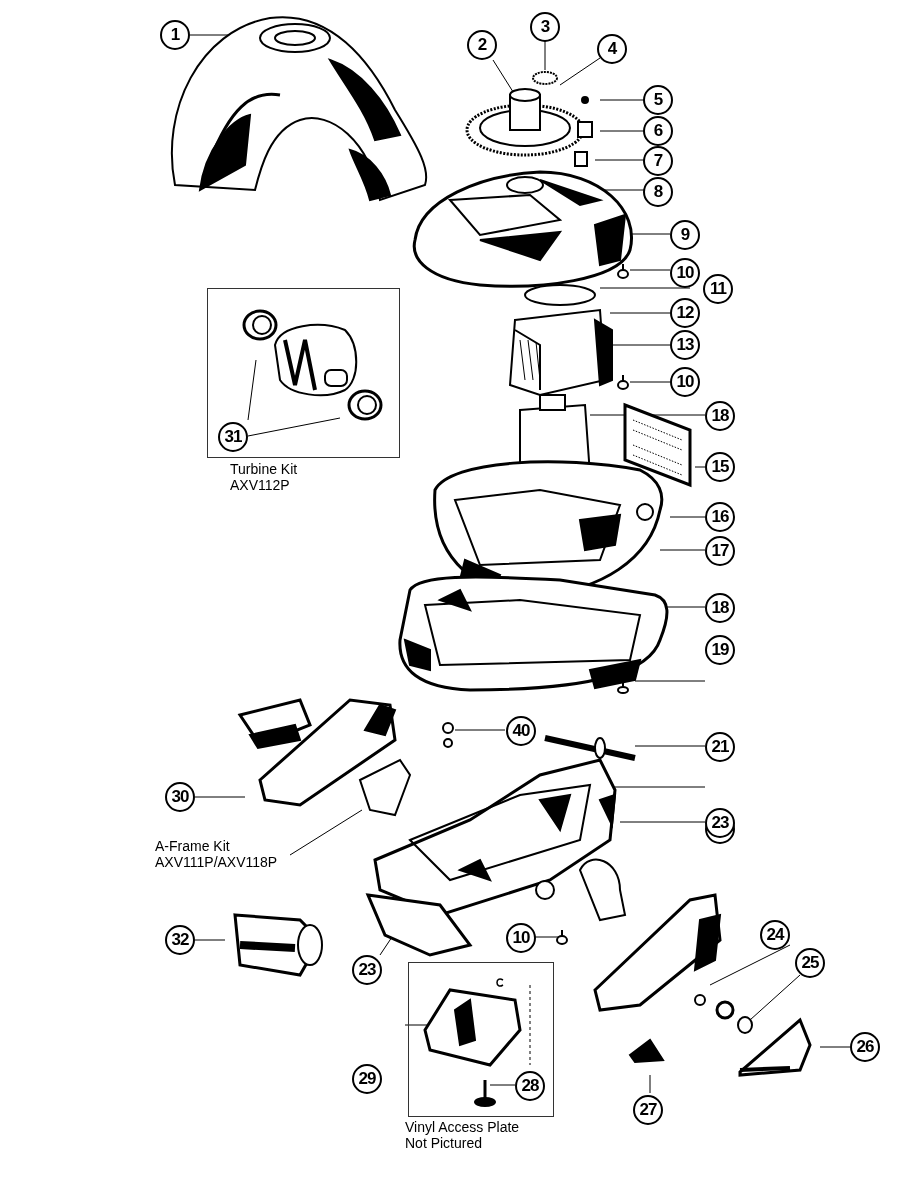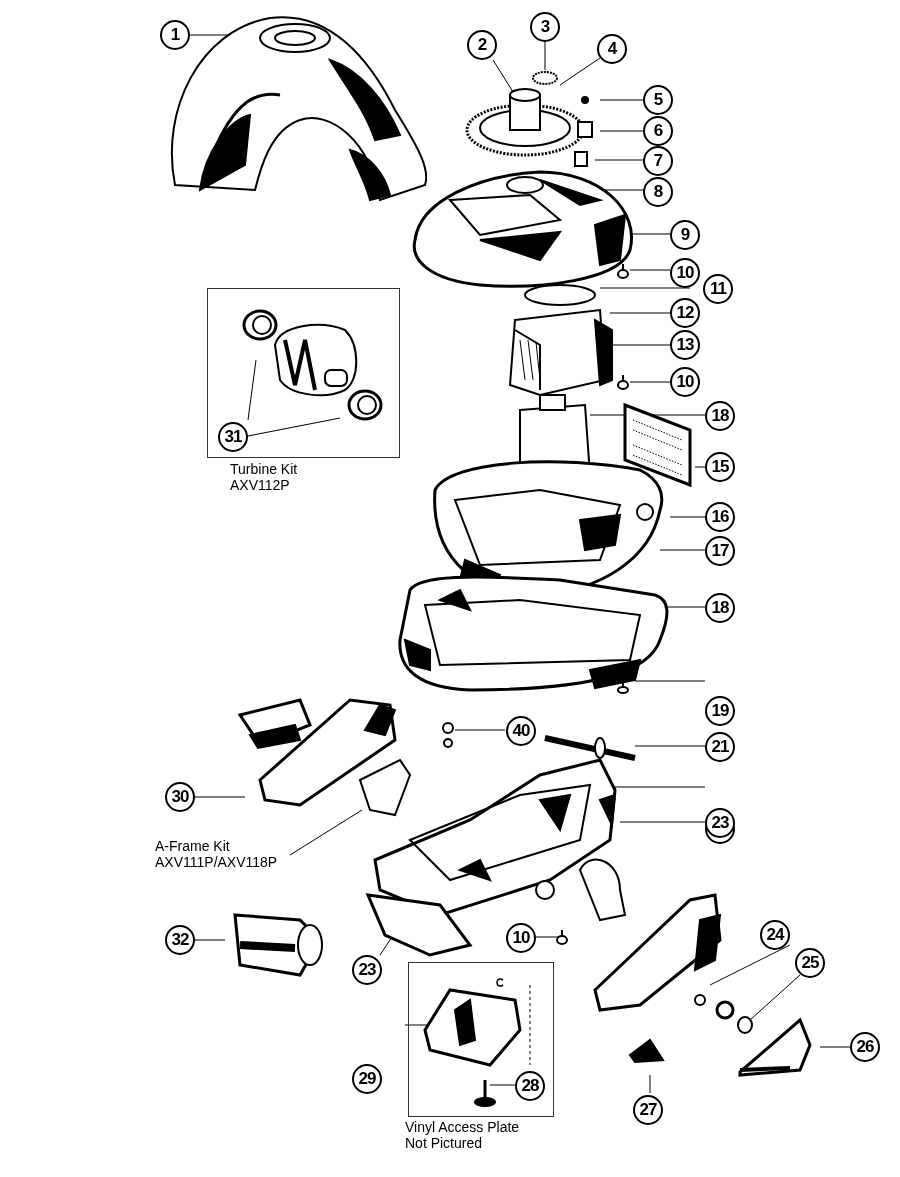--- a/index.html
+++ b/index.html
@@ -235,21 +235,21 @@
 <div class="callout" style="left:670px;top:258px;">10</div>
 <div class="callout" style="left:703px;top:274px;">11</div>
 <div class="callout" style="left:670px;top:298px;">12</div>
 <div class="callout" style="left:670px;top:330px;">13</div>
 <div class="callout" style="left:670px;top:367px;">10</div>
 <div class="callout" style="left:705px;top:401px;">18</div>
 <div class="callout" style="left:705px;top:452px;">15</div>
 <div class="callout" style="left:705px;top:502px;">16</div>
 <div class="callout" style="left:705px;top:536px;">17</div>
 <div class="callout" style="left:705px;top:593px;">18</div>
-<div class="callout" style="left:705px;top:696px;">19</div>
+<div class="callout" style="left:705px;top:635px;">19</div>
 <div class="callout" style="left:506px;top:716px;">40</div>
 <div class="callout" style="left:705px;top:732px;">21</div>
 <div class="callout" style="left:705px;top:773px;margin-top:41px;">22</div>
 <div class="callout" style="left:705px;top:808px;">23</div>
 <div class="callout" style="left:165px;top:782px;">30</div>
 <div class="callout" style="left:218px;top:422px;">31</div>
 <div class="callout" style="left:165px;top:925px;">32</div>
 <div class="callout" style="left:352px;top:955px;">23</div>
 <div class="callout" style="left:506px;top:923px;">10</div>
 <div class="callout" style="left:760px;top:920px;">24</div>

